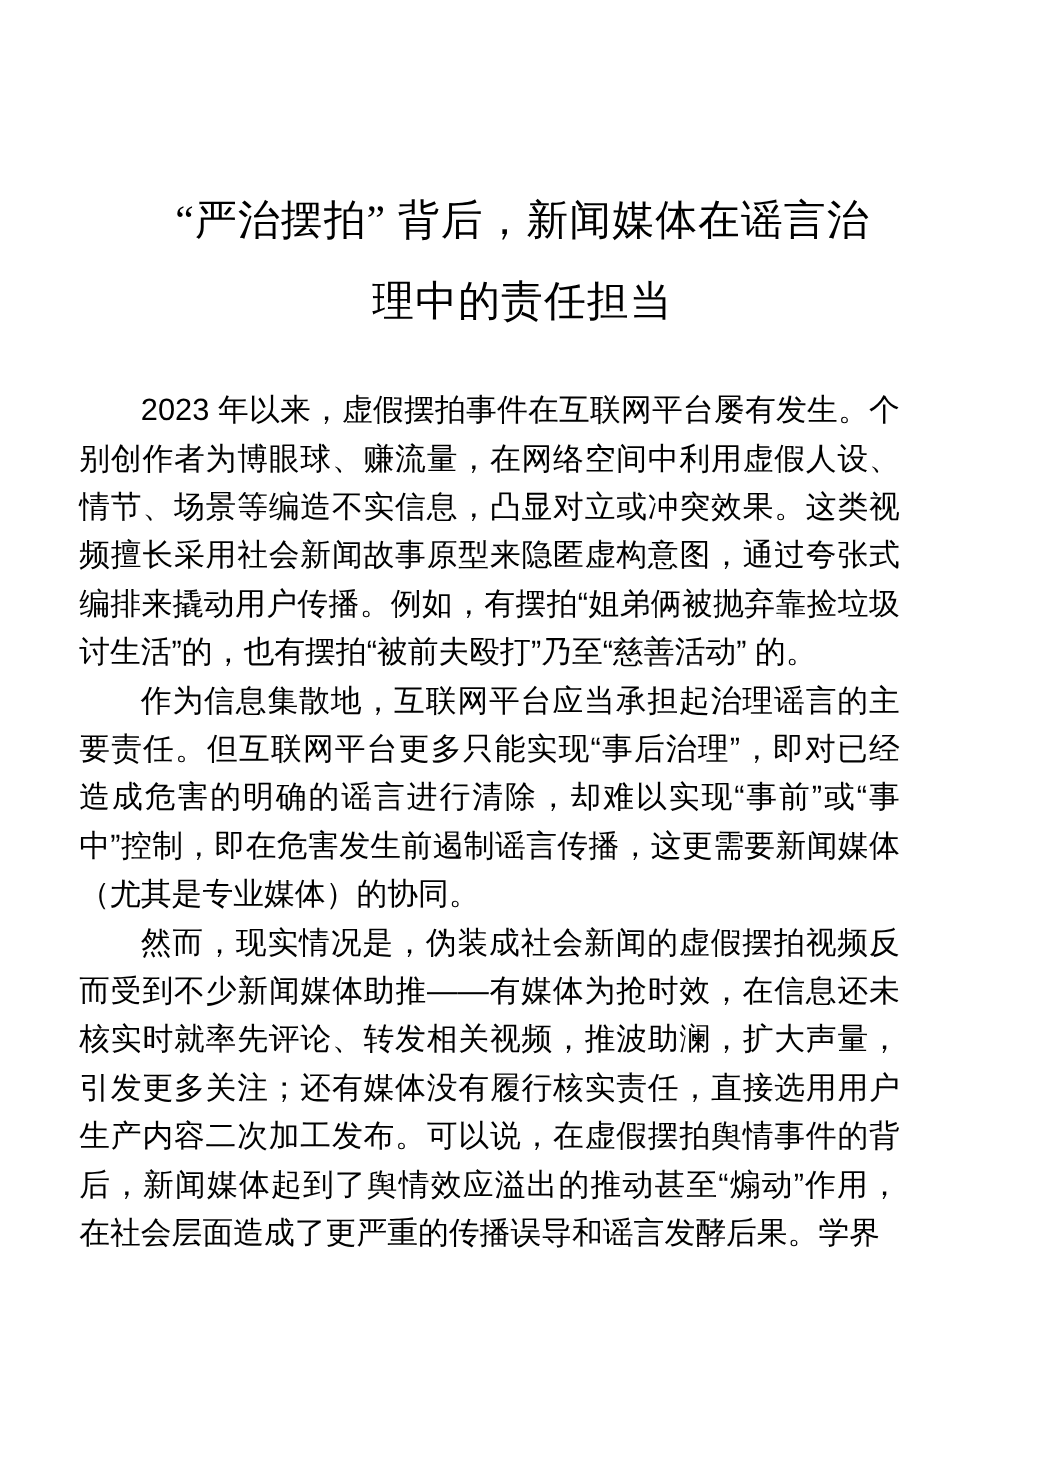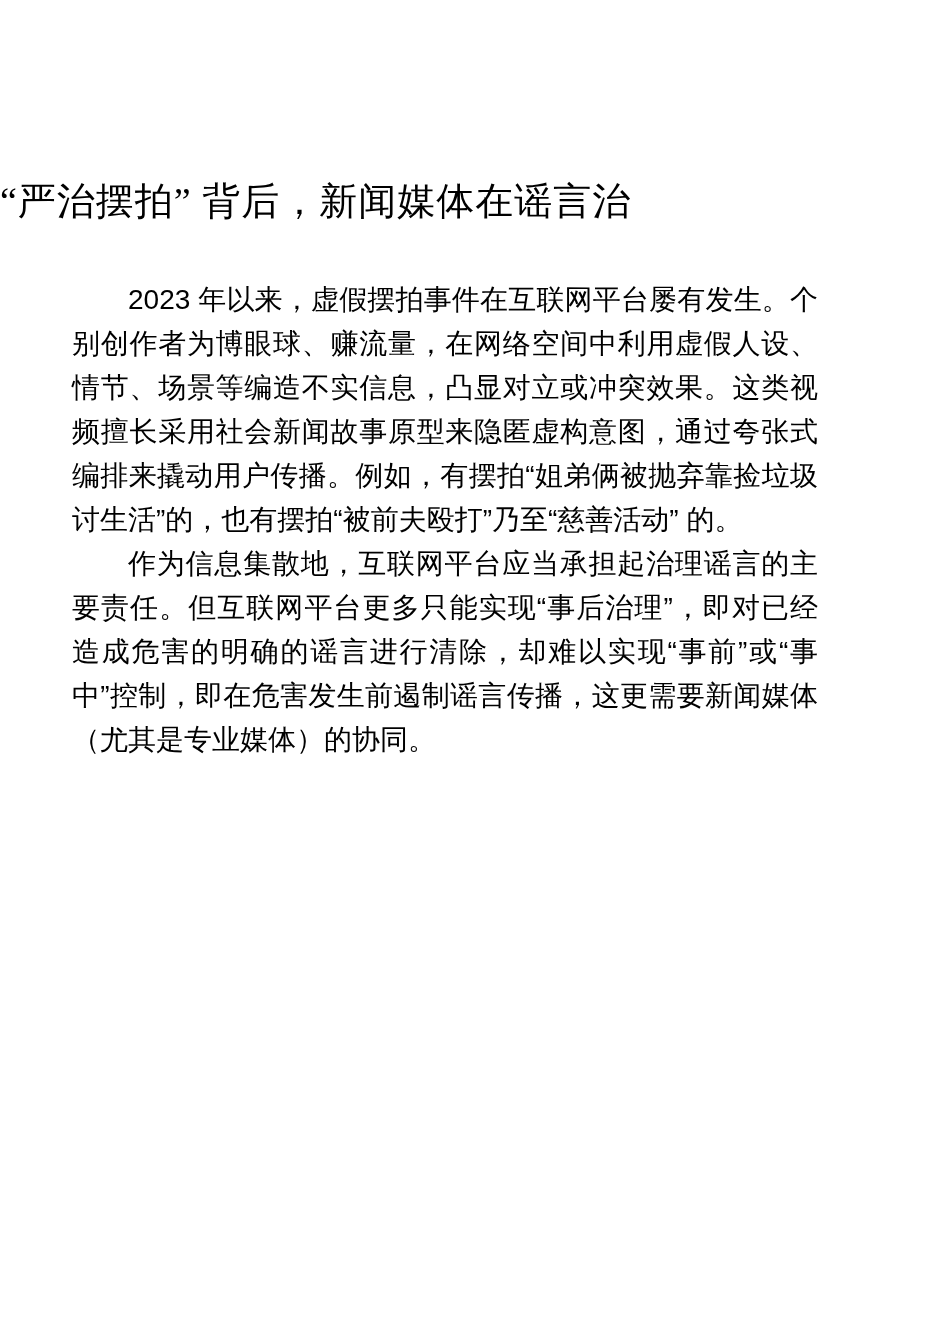--- a/index.html
+++ b/index.html
@@ -16,20 +16,21 @@
     overflow: hidden;
     box-sizing: border-box;
   }
   .doc-title {
     margin: 0;
     padding-top: 165px;
     font-family: "Liberation Serif", "DejaVu Serif", serif;
     font-weight: 400;
     font-size: 38px;
     line-height: 73px;
+    text-align: center;
     color: #000000;
   }
   .doc-title .title-line {
     display: block;
     letter-spacing: 1px;
   }
   .doc-body {
     padding: 40px 132px 0 72px;
     font-family: "Liberation Sans", "DejaVu Sans", sans-serif;
     font-size: 28px;
@@ -43,20 +44,22 @@
     word-break: break-all;
   }
 </style>
 </head>
 <body>
 
 <div class="page">
 
   <h1 class="doc-title">
     <span class="title-line">“严治摆拍” 背后，新闻媒体在谣言治</span>
+    <span class="title-line">理中的责任担当</span>
   </h1>
 
   <div class="doc-body">
     <p>2023 年以来，虚假摆拍事件在互联网平台屡有发生。个别创作者为博眼球、赚流量，在网络空间中利用虚假人设、 情节、场景等编造不实信息，凸显对立或冲突效果。这类视频擅长采用社会新闻故事原型来隐匿虚构意图，通过夸张式编排来撬动用户传播。例如，有摆拍“姐弟俩被抛弃靠捡垃圾讨生活”的，也有摆拍“被前夫殴打”乃至“慈善活动” 的。</p>
     <p>作为信息集散地，互联网平台应当承担起治理谣言的主要责任。但互联网平台更多只能实现“事后治理”，即对已经造成危害的明确的谣言进行清除，却难以实现“事前”或“事 中”控制，即在危害发生前遏制谣言传播，这更需要新闻媒体（尤其是专业媒体）的协同。</p>
+    <p>然而，现实情况是，伪装成社会新闻的虚假摆拍视频反而受到不少新闻媒体助推——有媒体为抢时效，在信息还未核实时就率先评论、转发相关视频，推波助澜，扩大声量， 引发更多关注；还有媒体没有履行核实责任，直接选用用户生产内容二次加工发布。可以说，在虚假摆拍舆情事件的背后，新闻媒体起到了舆情效应溢出的推动甚至“煽动”作用，在社会层面造成了更严重的传播误导和谣言发酵后果。学界</p>
   </div>
 
 </div>
 
 </body></html>

